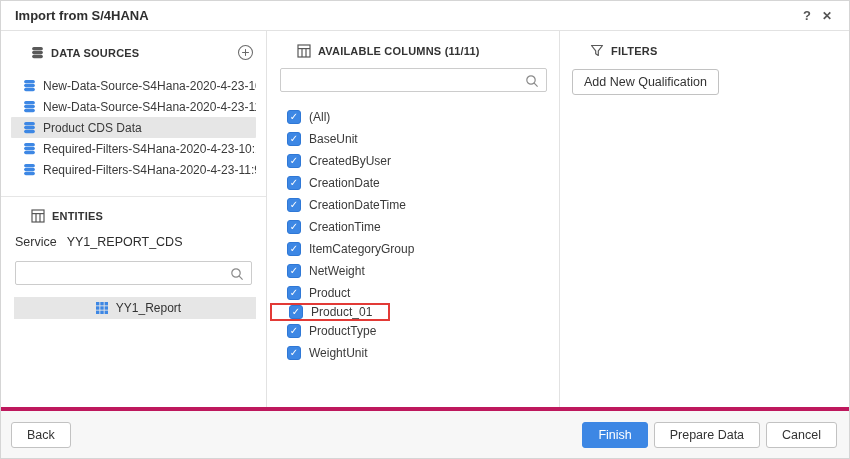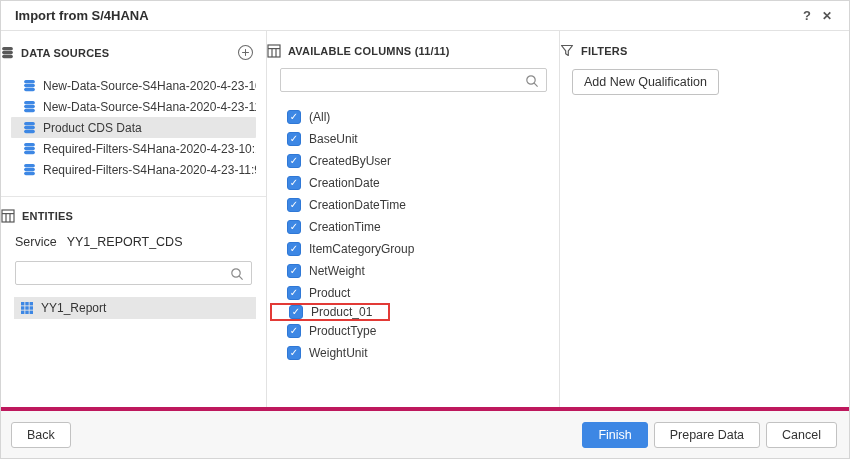--- a/index.html
+++ b/index.html
@@ -30,21 +30,21 @@
     color: #555; font-size: 13px; font-weight: bold; cursor: pointer;
   }
   
   .body { flex: 1; display: flex; min-height: 0; }
   .panel { background: #fff; overflow: hidden; }
   .panel-left  { width: 266px; flex: 0 0 266px; border-right: 1px solid #e2e2e2; }
   .panel-mid   { width: 293px; flex: 0 0 293px; border-right: 1px solid #e2e2e2; }
   .panel-right { flex: 1; }
   .panel-header {
     display: flex; align-items: center;
-    padding: 13px 12px 10px 0;
+    padding: 13px 12px 10px 30px;
     font-size: 11px; font-weight: bold; color: #333; letter-spacing: .2px;
   }
   .panel-header .ph-label { margin-left: 7px; }
   .panel-header .spacer { flex: 1; }
   .icon-svg { display: block; }
   
   .ds-list { margin-top: 4px; }
   .ds-row {
     display: flex; align-items: center;
     height: 21px; margin: 0 10px; padding-left: 12px;
@@ -62,21 +62,21 @@
   }
   .search-box input {
     width: 100%; height: 100%; border: 0; outline: none;
     padding: 0 26px 0 8px; font-family: inherit; font-size: 12px; background: transparent;
   }
   .search-glyph { position: absolute; right: 7px; top: 5px; }
   .entities-search { margin: 12px 14px 0 14px; }
   .entity-row {
     display: flex; align-items: center;
     height: 22px; margin: 12px 10px 0 13px; padding-left: 6px;
-    background: #e6e6e6; cursor: pointer;
+    background: #e6e6e6; cursor: pointer; justify-content: center;
   }
   .entity-row .ds-label { margin-left: 7px; }
   
   .cols-search { margin: 0 12px 0 13px; }
   .col-list { margin-top: 14px; }
   .col-row {
     display: flex; align-items: center;
     height: 22px; padding-left: 20px; cursor: pointer;
   }
   .col-row .col-label { margin-left: 8px; font-size: 12px; color: #3a3a3a; }

